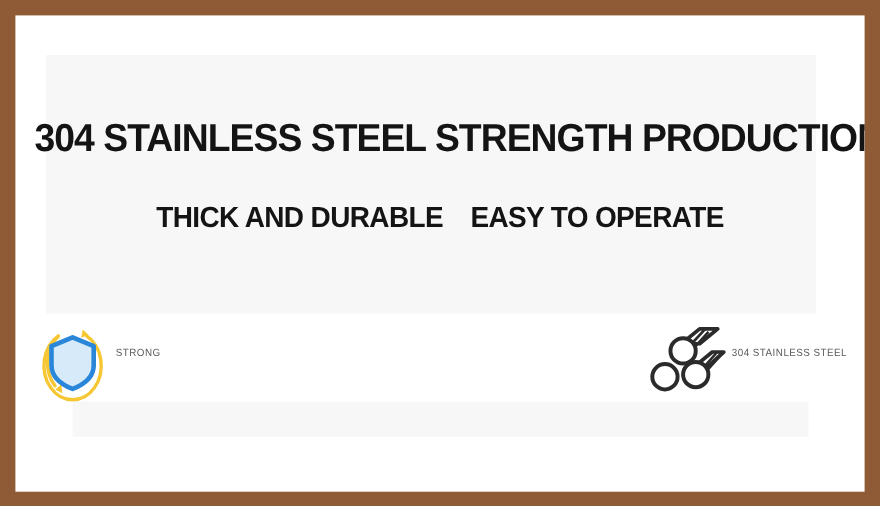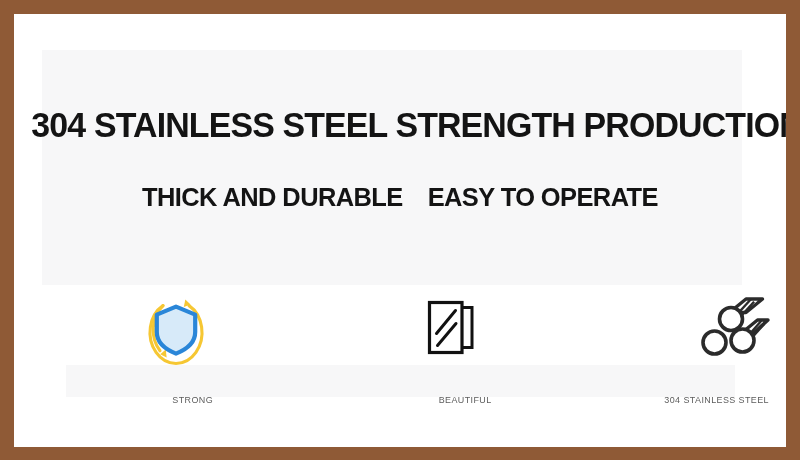--- a/index.html
+++ b/index.html
@@ -101,22 +101,22 @@
     height: 140px;
     display: flex;
     align-items: flex-start;
     justify-content: space-between;
   }
 
   .feature {
     width: 186px;
     height: 100%;
     display: flex;
-    flex-direction: column;
-    align-items: flex-end;
+    flex-direction: row;
+    align-items: flex-start;
   }
 
   .feature-icon {
     height: 78px;
     display: flex;
     align-items: center;
     justify-content: center;
   }
 
   .feature-label {
@@ -161,33 +161,20 @@
             <path d="M28.6 66.4 L22.2 63.2 L27.8 58.4 Z" fill="#f6c733"></path>
             <path d="M38 15.6 L57.2 23.6 L57.2 41.0
                      C57.2 51.2 48.6 58.4 38 62.6
                      C27.4 58.4 18.8 51.2 18.8 41.0
                      L18.8 23.6 Z" fill="#d7eaf9" stroke="#2a86d8" stroke-width="4.2" stroke-linejoin="round"></path>
           </svg>
         </div>
         <div class="feature-label">STRONG</div>
       </div>
 
-      <div class="feature">
-        <div class="feature-icon">
-          <svg width="76" height="76" viewBox="0 0 76 76" aria-hidden="true">
-            <rect x="41.5" y="16.5" width="13.5" height="40" fill="#ffffff" stroke="#111111" stroke-width="3"></rect>
-            <rect x="12.5" y="11.5" width="32.5" height="50" fill="#ffffff" stroke="#111111" stroke-width="3.2"></rect>
-            <g stroke="#111111" stroke-width="3" stroke-linecap="round">
-              <line x1="19.5" y1="42.5" x2="38.5" y2="19.5"></line>
-              <line x1="20.5" y1="54.5" x2="39.0" y2="32.5"></line>
-            </g>
-          </svg>
-        </div>
-        <div class="feature-label">BEAUTIFUL</div>
-      </div>
 
 
       <div class="feature">
         <div class="feature-icon">
           <svg width="76" height="76" viewBox="0 0 76 76" aria-hidden="true">
             <defs>
               <clipPath id="pipeA">
                   <path d="M35.5 19.5 L52.5 6.0 L68.5 19.5 L51.5 33.0 Z"></path>
                 </clipPath>
               <clipPath id="pipeB">

